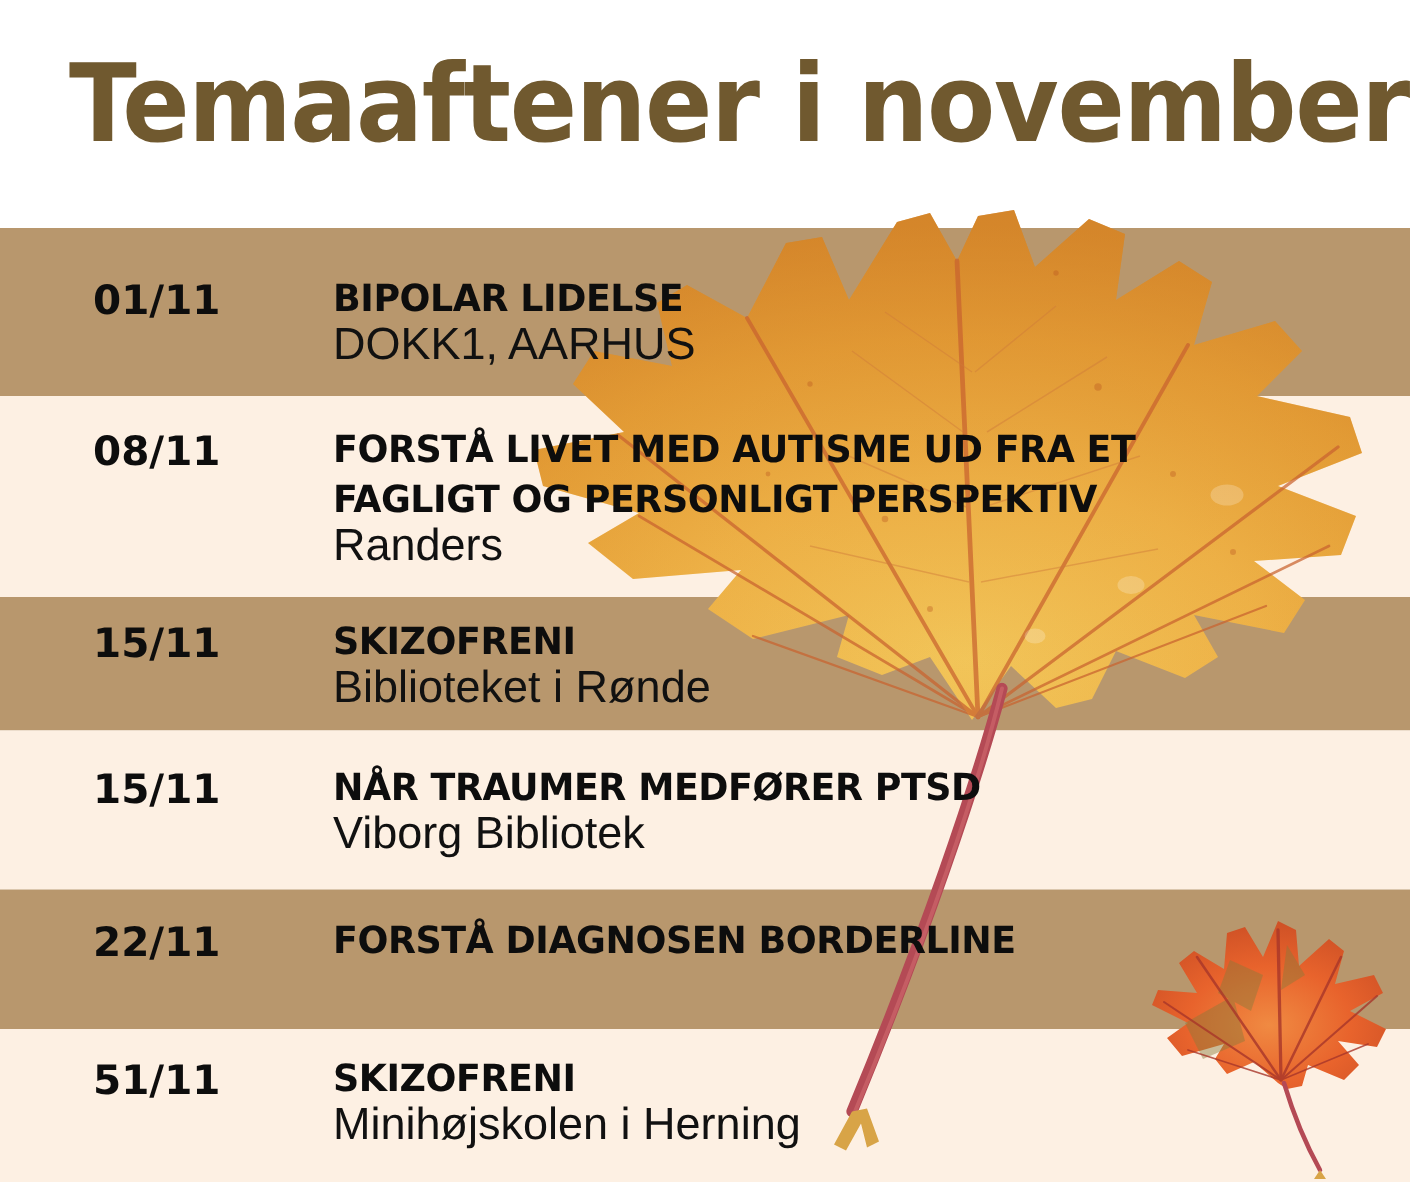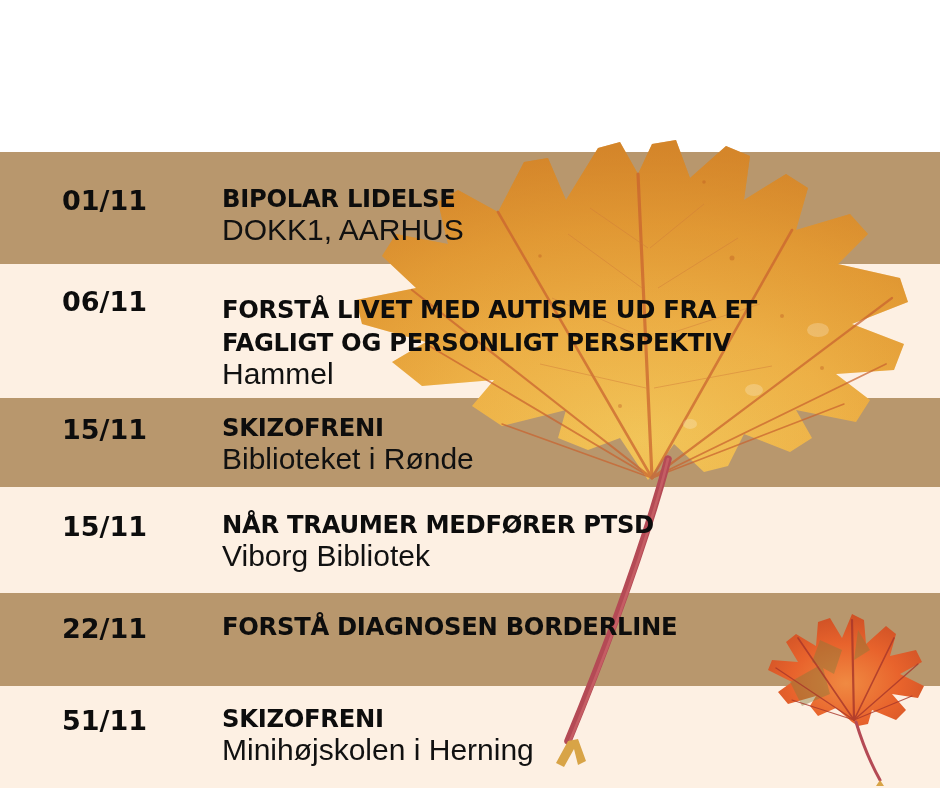--- a/index.html
+++ b/index.html
@@ -108,20 +108,23 @@
     color:#111111;
     letter-spacing:0px;
     white-space:nowrap;
   }
 </style>
 </head>
 <body>
 
 <div id="poster">
 
+  <div class="header">
+    <div class="header-title">Temaaftener i november</div>
+  </div>
 
   <div class="bands">
     <div class="band brown" style="top:0px;height:112px;"></div>
     <div class="band cream" style="top:112px;height:134px;"></div>
     <div class="band brown" style="top:246px;height:89px;"></div>
     <div class="band cream" style="top:335px;height:106px;"></div>
     <div class="band brown" style="top:441px;height:93px;"></div>
     <div class="band cream" style="top:534px;height:102px;"></div>
   </div>
 
@@ -267,25 +270,25 @@
 
     <div class="row" style="top:152px;height:112px;">
       <div class="row-date" style="top:33px;">01/11</div>
       <div class="row-body" style="top:30px;">
         <div class="row-title">BIPOLAR LIDELSE</div>
         <div class="row-venue">DOKK1, AARHUS</div>
       </div>
     </div>
 
     <div class="row" style="top:264px;height:134px;">
-      <div class="row-date" style="top:22px;">06/11</div>
-      <div class="row-body" style="top:29px;">
+      <div class="row-date" style="top:22px;">08/11</div>
+      <div class="row-body" style="top:19px;">
         <div class="row-title">FORSTÅ LIVET MED AUTISME UD FRA ET
 FAGLIGT OG PERSONLIGT PERSPEKTIV</div>
-        <div class="row-venue">Hammel</div>
+        <div class="row-venue">Randers</div>
       </div>
     </div>
 
     <div class="row" style="top:398px;height:89px;">
       <div class="row-date" style="top:16px;">15/11</div>
       <div class="row-body" style="top:13px;">
         <div class="row-title">SKIZOFRENI</div>
         <div class="row-venue">Biblioteket i Rønde</div>
       </div>
     </div>

